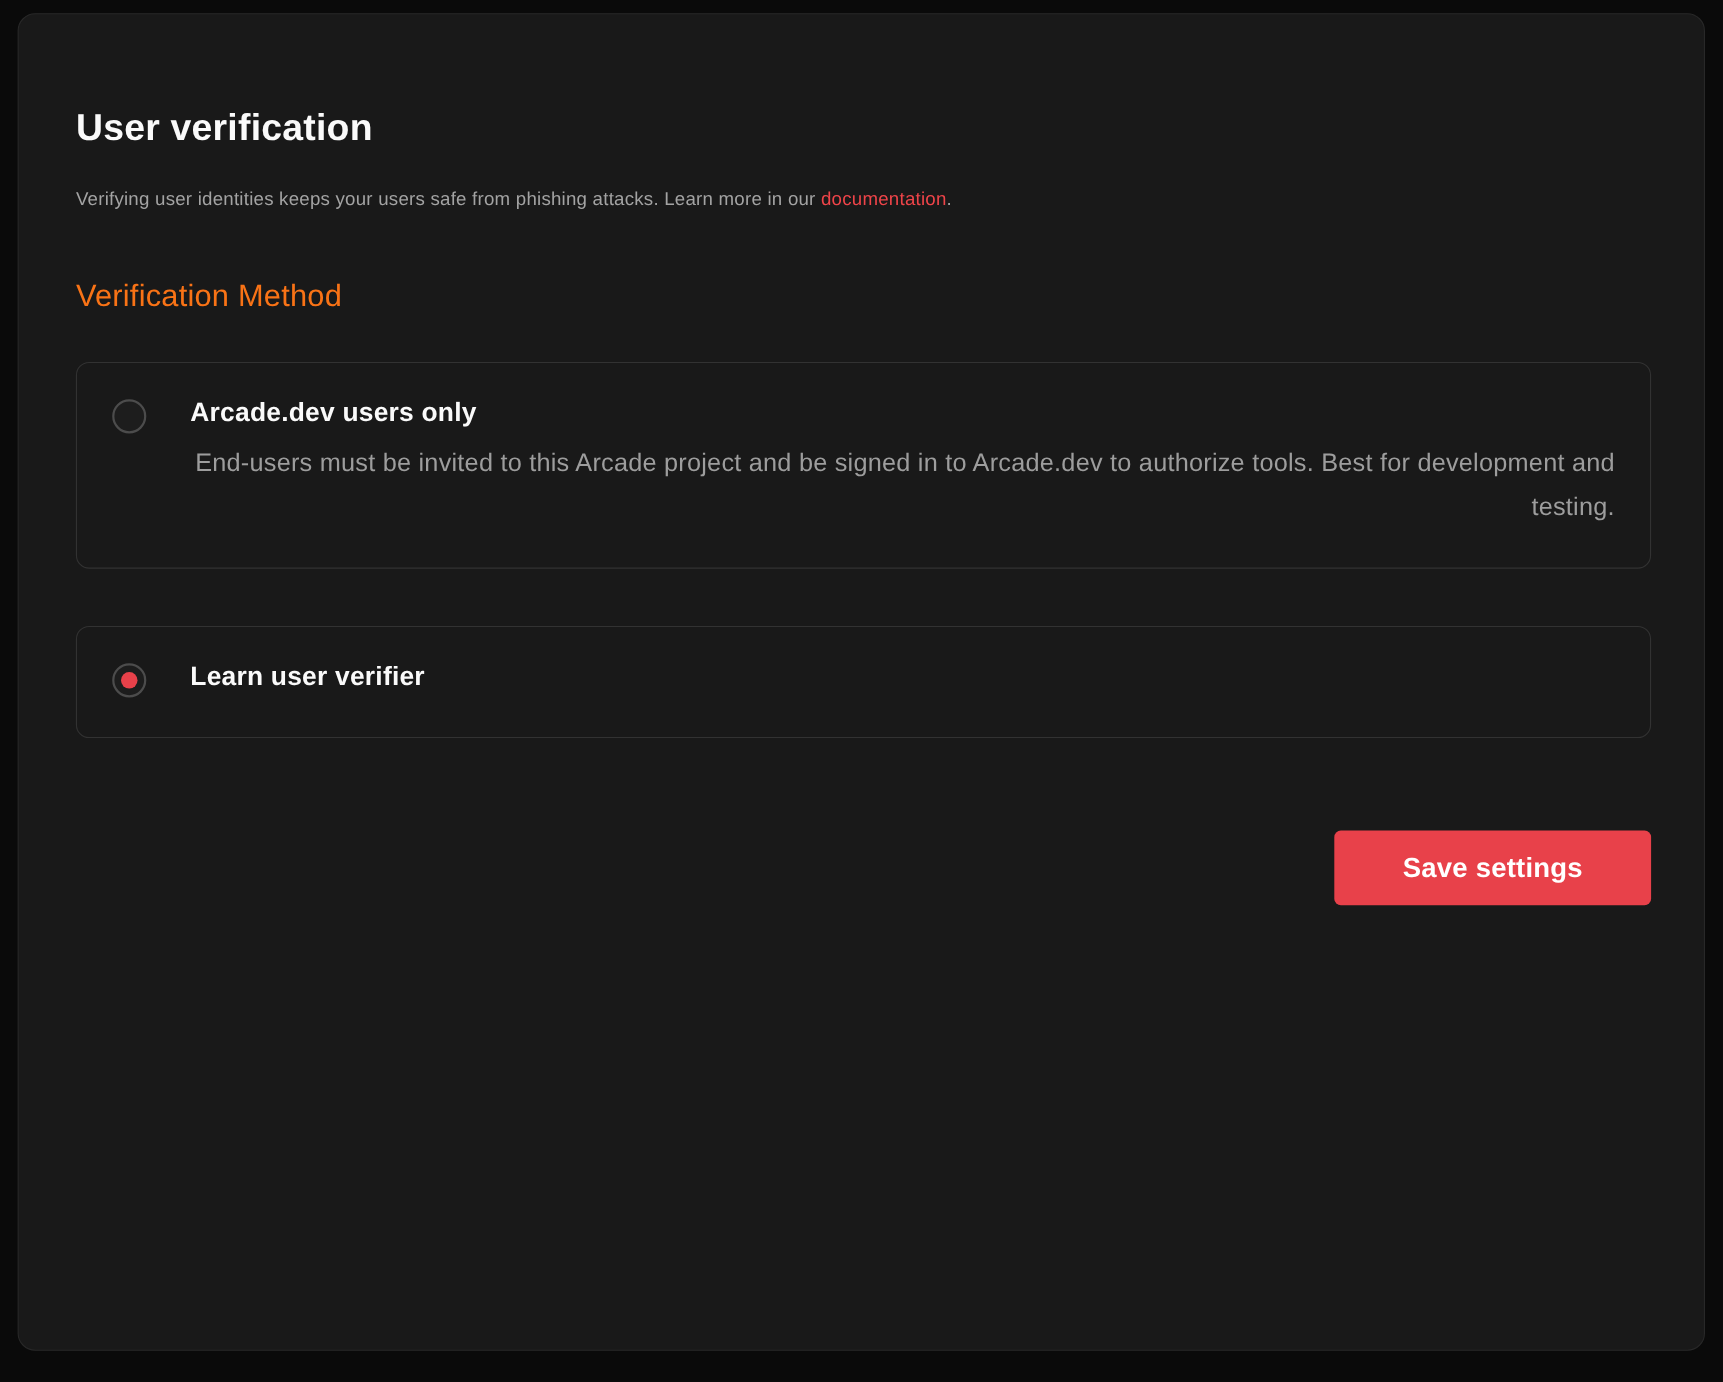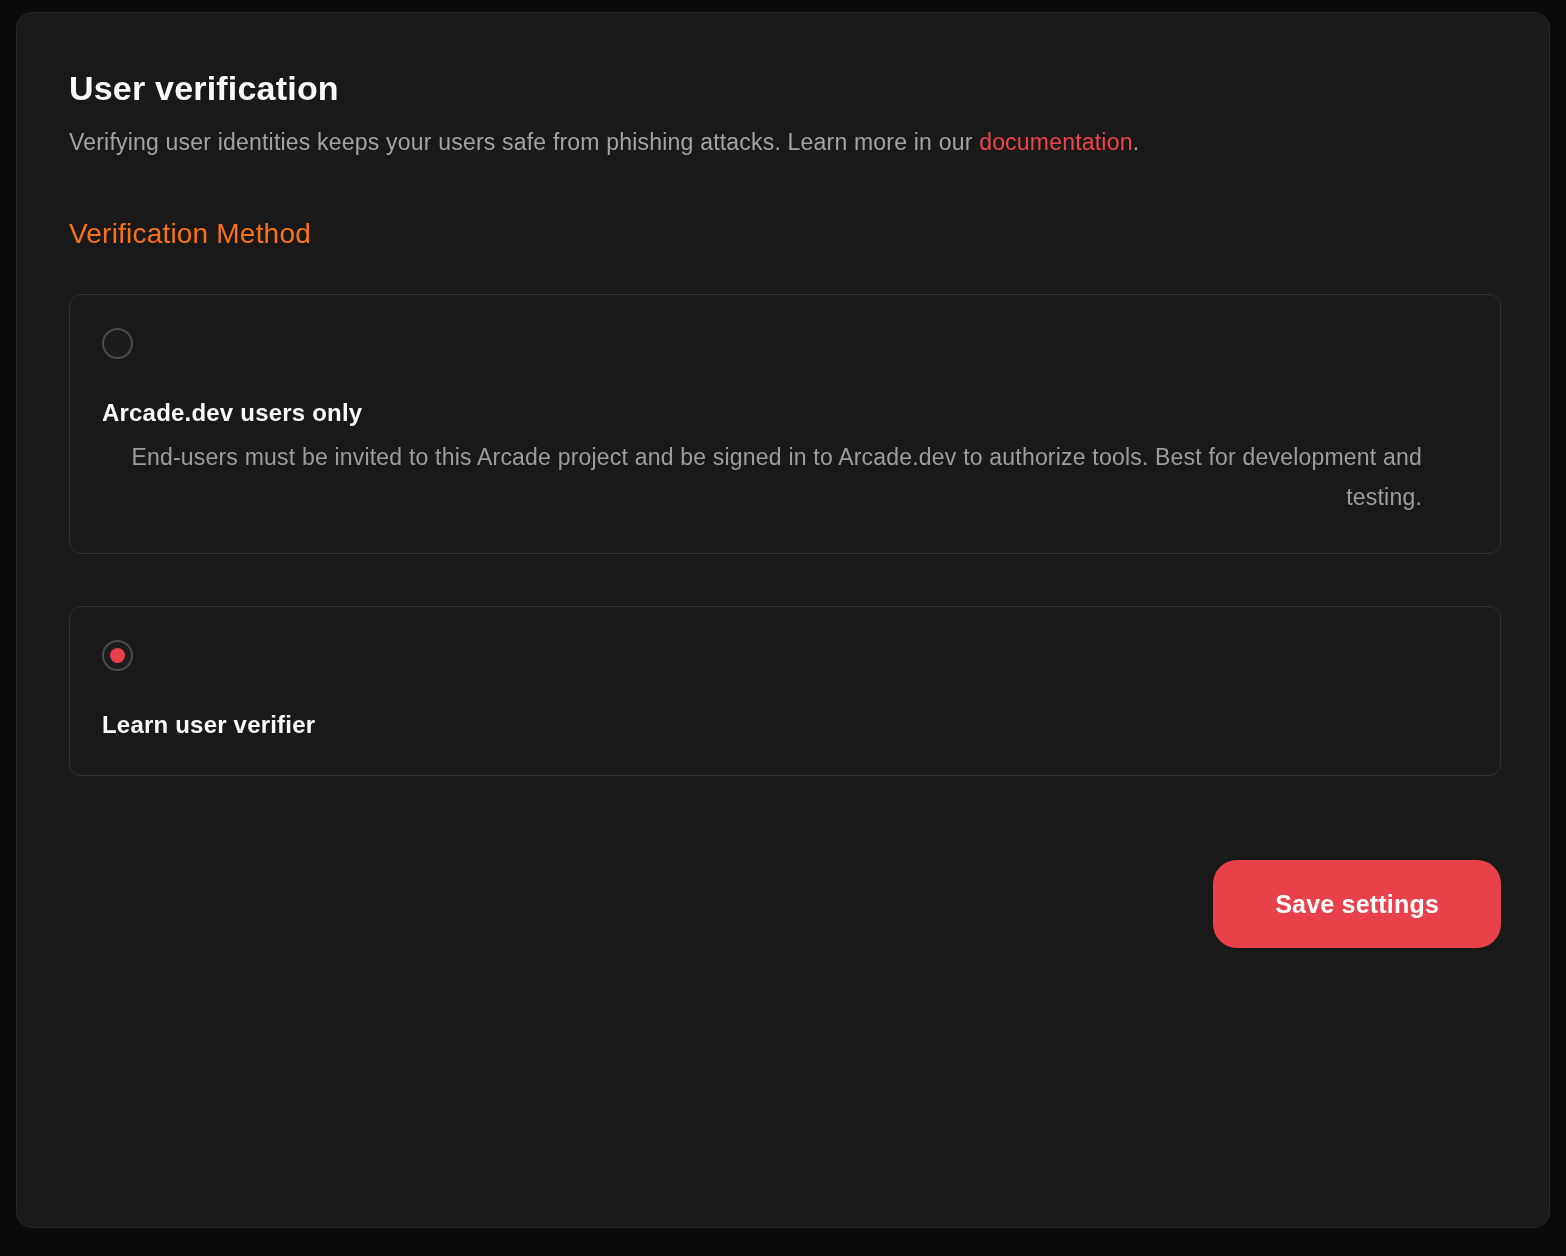--- a/index.html
+++ b/index.html
@@ -9,52 +9,51 @@
     font-family: "Liberation Sans", sans-serif;
     overflow: hidden;
   }
   .card {
     position: absolute;
     left: 16px; top: 12px;
     width: 1534px; height: 1216px;
     background: #191919;
     border: 1px solid #282828;
     border-radius: 16px;
-    padding: 56px 48px 0 52px;
+    padding: 84px 48px 0 52px;
   }
   .page-title {
     font-size: 34px;
     font-weight: 700;
     color: #fafafa;
     letter-spacing: 0.2px;
   }
   .page-subtitle {
-    margin-top: 21px;
-    font-size: 23px;
+    margin-top: 35px;
+    font-size: 17px;
     color: #a3a3a3;
     letter-spacing: 0.2px;
   }
   .link { color: #ef4449; cursor: pointer; text-decoration: none; }
   .section-heading {
     margin-top: 62px;
     font-size: 28px;
     font-weight: 500;
     color: #f97316;
     letter-spacing: 0.2px;
   }
   .option-card {
     margin-top: 44px;
     border: 1px solid #323232;
     border-radius: 12px;
     padding: 32px 32px 36px 32px;
     display: flex;
     align-items: flex-start;
     gap: 40px;
     background: transparent;
-    flex-direction: column;
   }
   .option-card + .option-card { margin-top: 52px; }
   .radio {
     flex: 0 0 auto;
     width: 31px; height: 31px;
     border-radius: 50%;
     border: 2px solid #4c4c4c;
     background: #1d1d1d;
     margin-top: 1px;
     display: flex;
@@ -118,22 +117,22 @@
   }
   .footer-row {
     margin-top: 84px;
     display: flex;
     justify-content: flex-end;
   }
   .save-button {
     background: #e8414a;
     color: #ffffff;
     border: none;
-    border-radius: 24px;
-    height: 88px;
+    border-radius: 6px;
+    height: 68px;
     padding: 0 62px;
     font-size: 25px;
     font-weight: 600;
     font-family: "Liberation Sans", sans-serif;
     letter-spacing: 0.2px;
     cursor: pointer;
   }
 </style>
 </head>
 <body>

